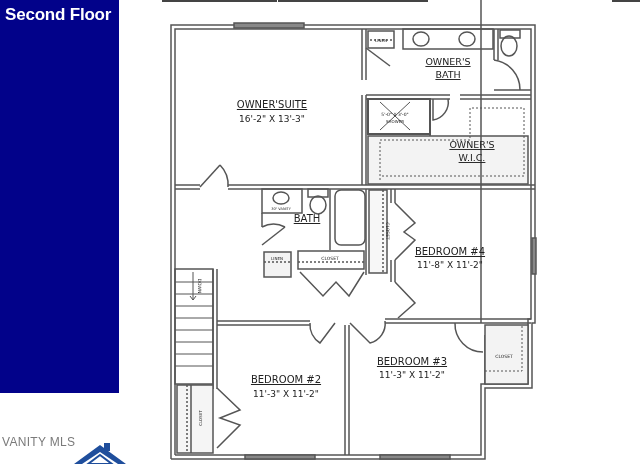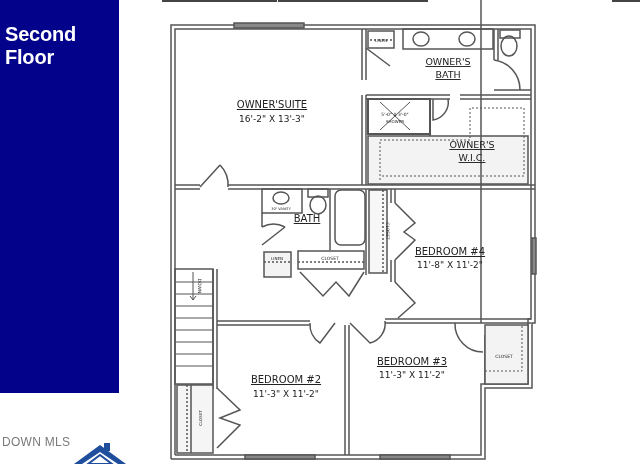--- a/index.html
+++ b/index.html
@@ -1,36 +1,36 @@
 <!DOCTYPE html>
 <html><head>
 <meta charset="utf-8">
 <style>
   html, body { margin: 0; padding: 0; }
   body { width: 640px; height: 464px; position: relative; overflow: hidden; background: #ffffff; font-family: "DejaVu Sans", sans-serif; }
   .banner { position: absolute; left: 0; top: 0; width: 119px; height: 393px; background: #02028a; }
-  .banner-title { position: absolute; left: 5px; top: 23px; color: #ffffff; font-family: "Liberation Sans", sans-serif; font-weight: bold; font-size: 20px; letter-spacing: -0.2px; }
+  .banner-title { position: absolute; left: 5px; top: 5px; color: #ffffff; font-family: "Liberation Sans", sans-serif; font-weight: bold; font-size: 17px; letter-spacing: -0.2px; }
   .mls { position: absolute; left: 2px; top: 435px; color: #7a7a7a; font-family: "Liberation Sans", sans-serif; font-size: 12px; letter-spacing: 0.3px; }
   .logo { position: absolute; left: 70px; top: 443px; }
   .topbar { position: absolute; top: 0; height: 2px; background: #444; }
   .plan { position: absolute; left: 0; top: 0; }
   .lbl { font-family: "DejaVu Sans", sans-serif; fill: #222; }
 </style>
 </head>
 <body>
 
 <div class="banner">
   <div class="banner-title">Second Floor</div>
 </div>
 
 <div class="topbar" style="left:162px;width:115px;"></div>
 <div class="topbar" style="left:278px;width:150px;"></div>
 <div class="topbar" style="left:612px;width:28px;"></div>
 
-<div class="mls">DOWN MLS</div>
+<div class="mls">VANITY MLS</div>
 <svg class="logo" width="60" height="21" viewBox="0 0 60 21">
   <polygon points="4,21 30,2 56,21 48,21 30,9 12,21" fill="#1f4e9c"></polygon>
   <rect x="34" y="0" width="6" height="8" fill="#1f4e9c"></rect>
   <polygon points="18,21 30,12 42,21" fill="#ffffff" stroke="#1f4e9c" stroke-width="2"></polygon>
 </svg>
 
 <svg class="plan" width="640" height="464" viewBox="0 0 640 464">
   <g fill="none" stroke="#555" stroke-width="1.5">
 
     <rect x="171" y="25" width="364" height="434" fill="none" stroke="none"></rect>

